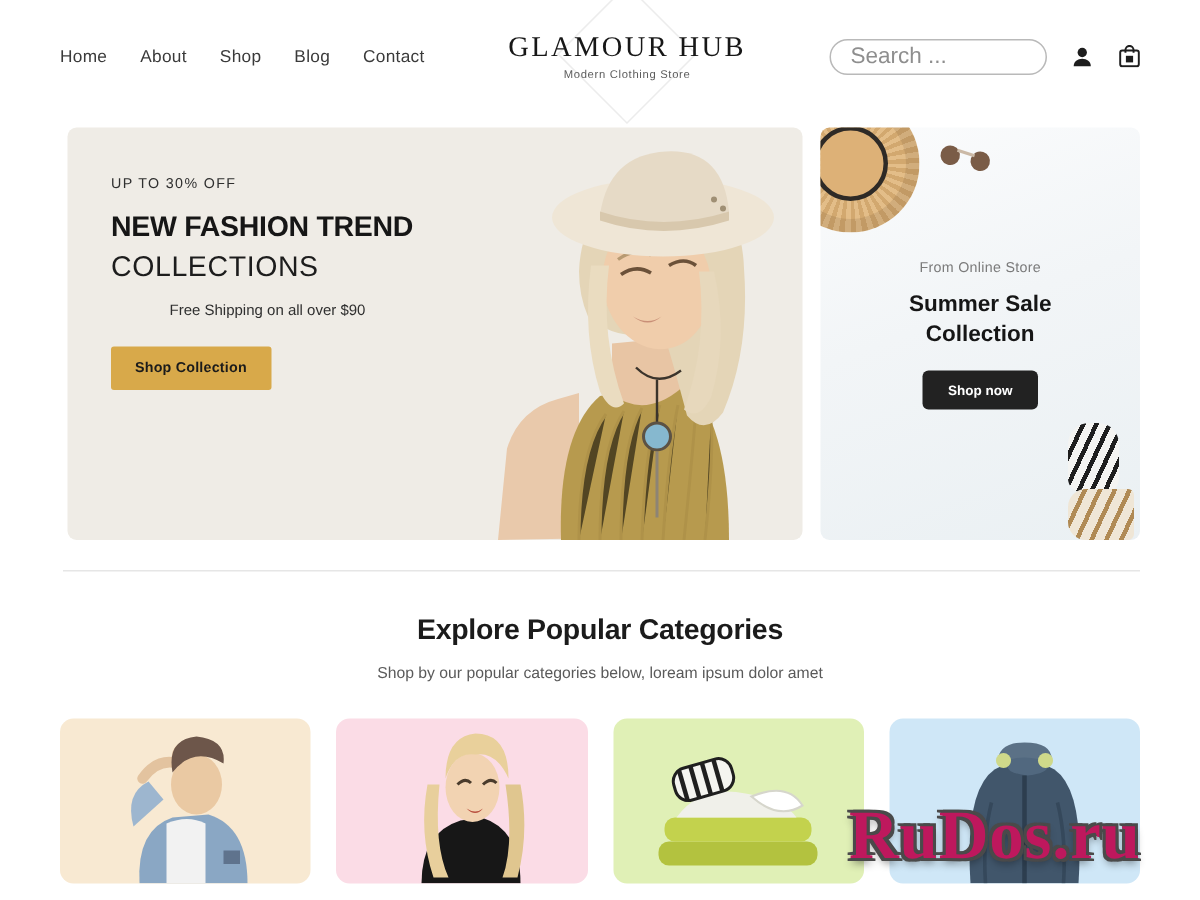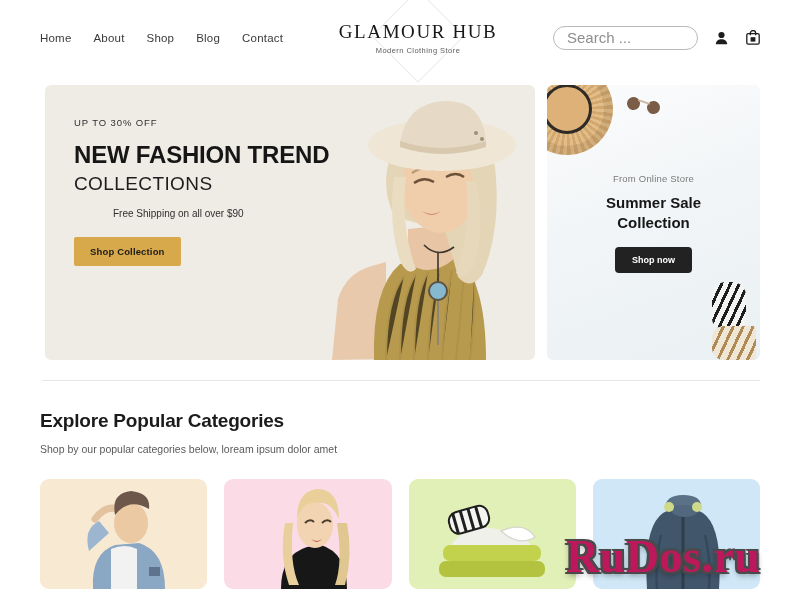--- a/index.html
+++ b/index.html
@@ -145,21 +145,21 @@
   }
 
   .hero-kicker {
     font-size: 9.5px;
     letter-spacing: 0.9px;
     color: #2f2f2f;
     text-transform: uppercase;
   }
 
   .hero-title {
-    font-size: 24px;
+    font-size: 19px;
     font-weight: 700;
     letter-spacing: -0.2px;
     color: #161616;
     margin-top: 14px;
     line-height: 1.08;
     white-space: nowrap;
   }
 
   .hero-subtitle {
     font-size: 19px;
@@ -323,21 +323,21 @@
   
   .divider {
     height: 1px;
     background: #e6e6e6;
     margin: 30px 40px 0 42px;
   }
 
   
   .cats {
     padding: 29px 40px 0 40px;
-    text-align: left;
+    text-align: center;
   }
 
   .cats-title {
     font-size: 19px;
     font-weight: 700;
     color: #1b1b1b;
     letter-spacing: -0.2px;
   }
 
   .cats-sub {

